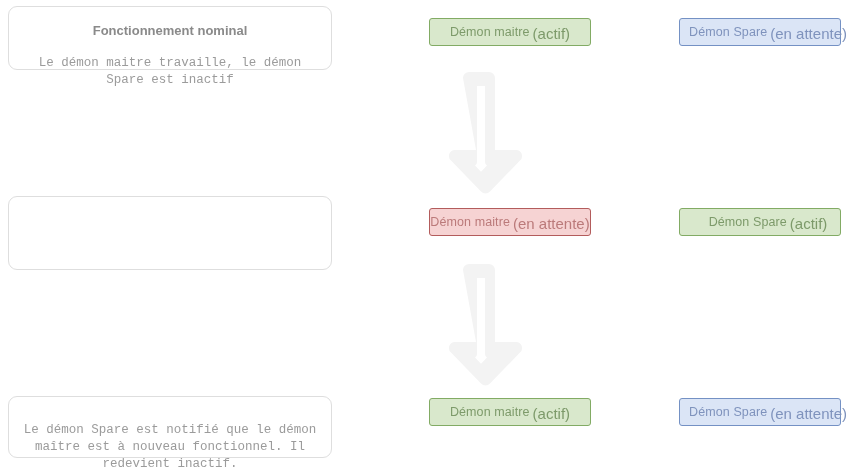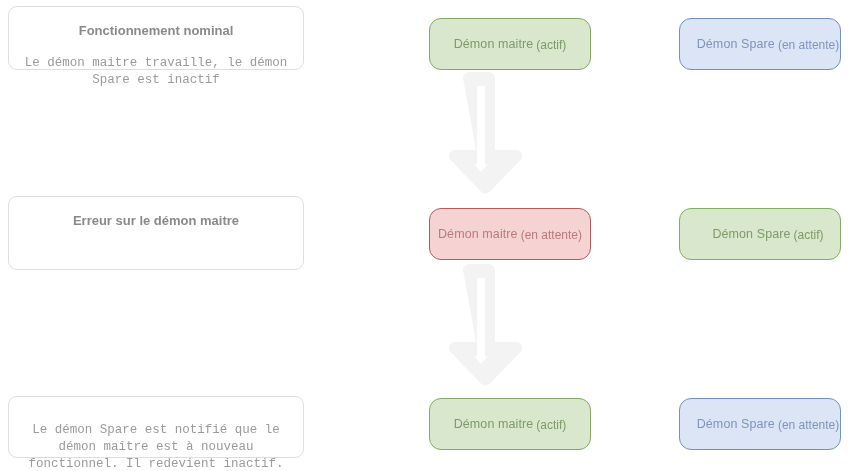--- a/index.html
+++ b/index.html
@@ -17,21 +17,21 @@
 
   .stage {
     position: absolute;
     inset: 0;
   }
 
   
   .card {
     position: absolute;
     left: 8px;
-    width: 296px;
+    width: 324px;
     box-sizing: border-box;
     background: #ffffff;
     border: 1px solid #dedede;
     border-radius: 9px;
     padding: 10px 14px 12px 14px;
     text-align: center;
   }
   .card-title {
     font-size: 13px;
     font-weight: bold;
@@ -50,35 +50,35 @@
 
   #card-1 { top: 6px;  height: 64px; }
   #card-2 { top: 196px; height: 74px; }
   #card-3 { top: 396px; height: 62px; }
 
   
   .state-box {
     position: absolute;
     box-sizing: border-box;
     width: 162px;
-    height: 52px;
-    border-radius: 12px;
+    height: 28px;
+    border-radius: 3px;
     border-width: 1px;
     border-style: solid;
     display: flex;
     align-items: center;
     justify-content: center;
     white-space: nowrap;
   }
   .state-label {
     font-size: 12.5px;
     letter-spacing: .1px;
   }
   .state-sub {
-    font-size: 12px;
+    font-size: 15px;
     margin-left: 3px;
     position: relative;
     top: 1px;
   }
 
   .col-master { left: 429px; }
   .col-spare  { left: 679px; padding-left: 16px; }
 
   .row-1 { top: 18px; }
   .row-2 { top: 208px; }
@@ -151,21 +151,20 @@
                v76
                a4 4 0 0 0 2 3.5
                l-6 6.2
                l-6 -6.2
                a4 4 0 0 0 2 -3.5
                z" fill="#f3f3f3" fill-rule="evenodd"></path>
     </svg>
   </div>
 
   <div class="card" id="card-2">
-    <div class="card-title">Erreur sur le démon maitre</div>
   </div>
 
   <div class="state-box col-master row-2 tone-red">
     <span class="state-label">Démon maitre</span>
     <span class="state-sub">(en attente)</span>
   </div>
 
   <div class="state-box col-spare row-2 tone-green">
     <span class="state-label">Démon Spare</span>
     <span class="state-sub">(actif)</span>

